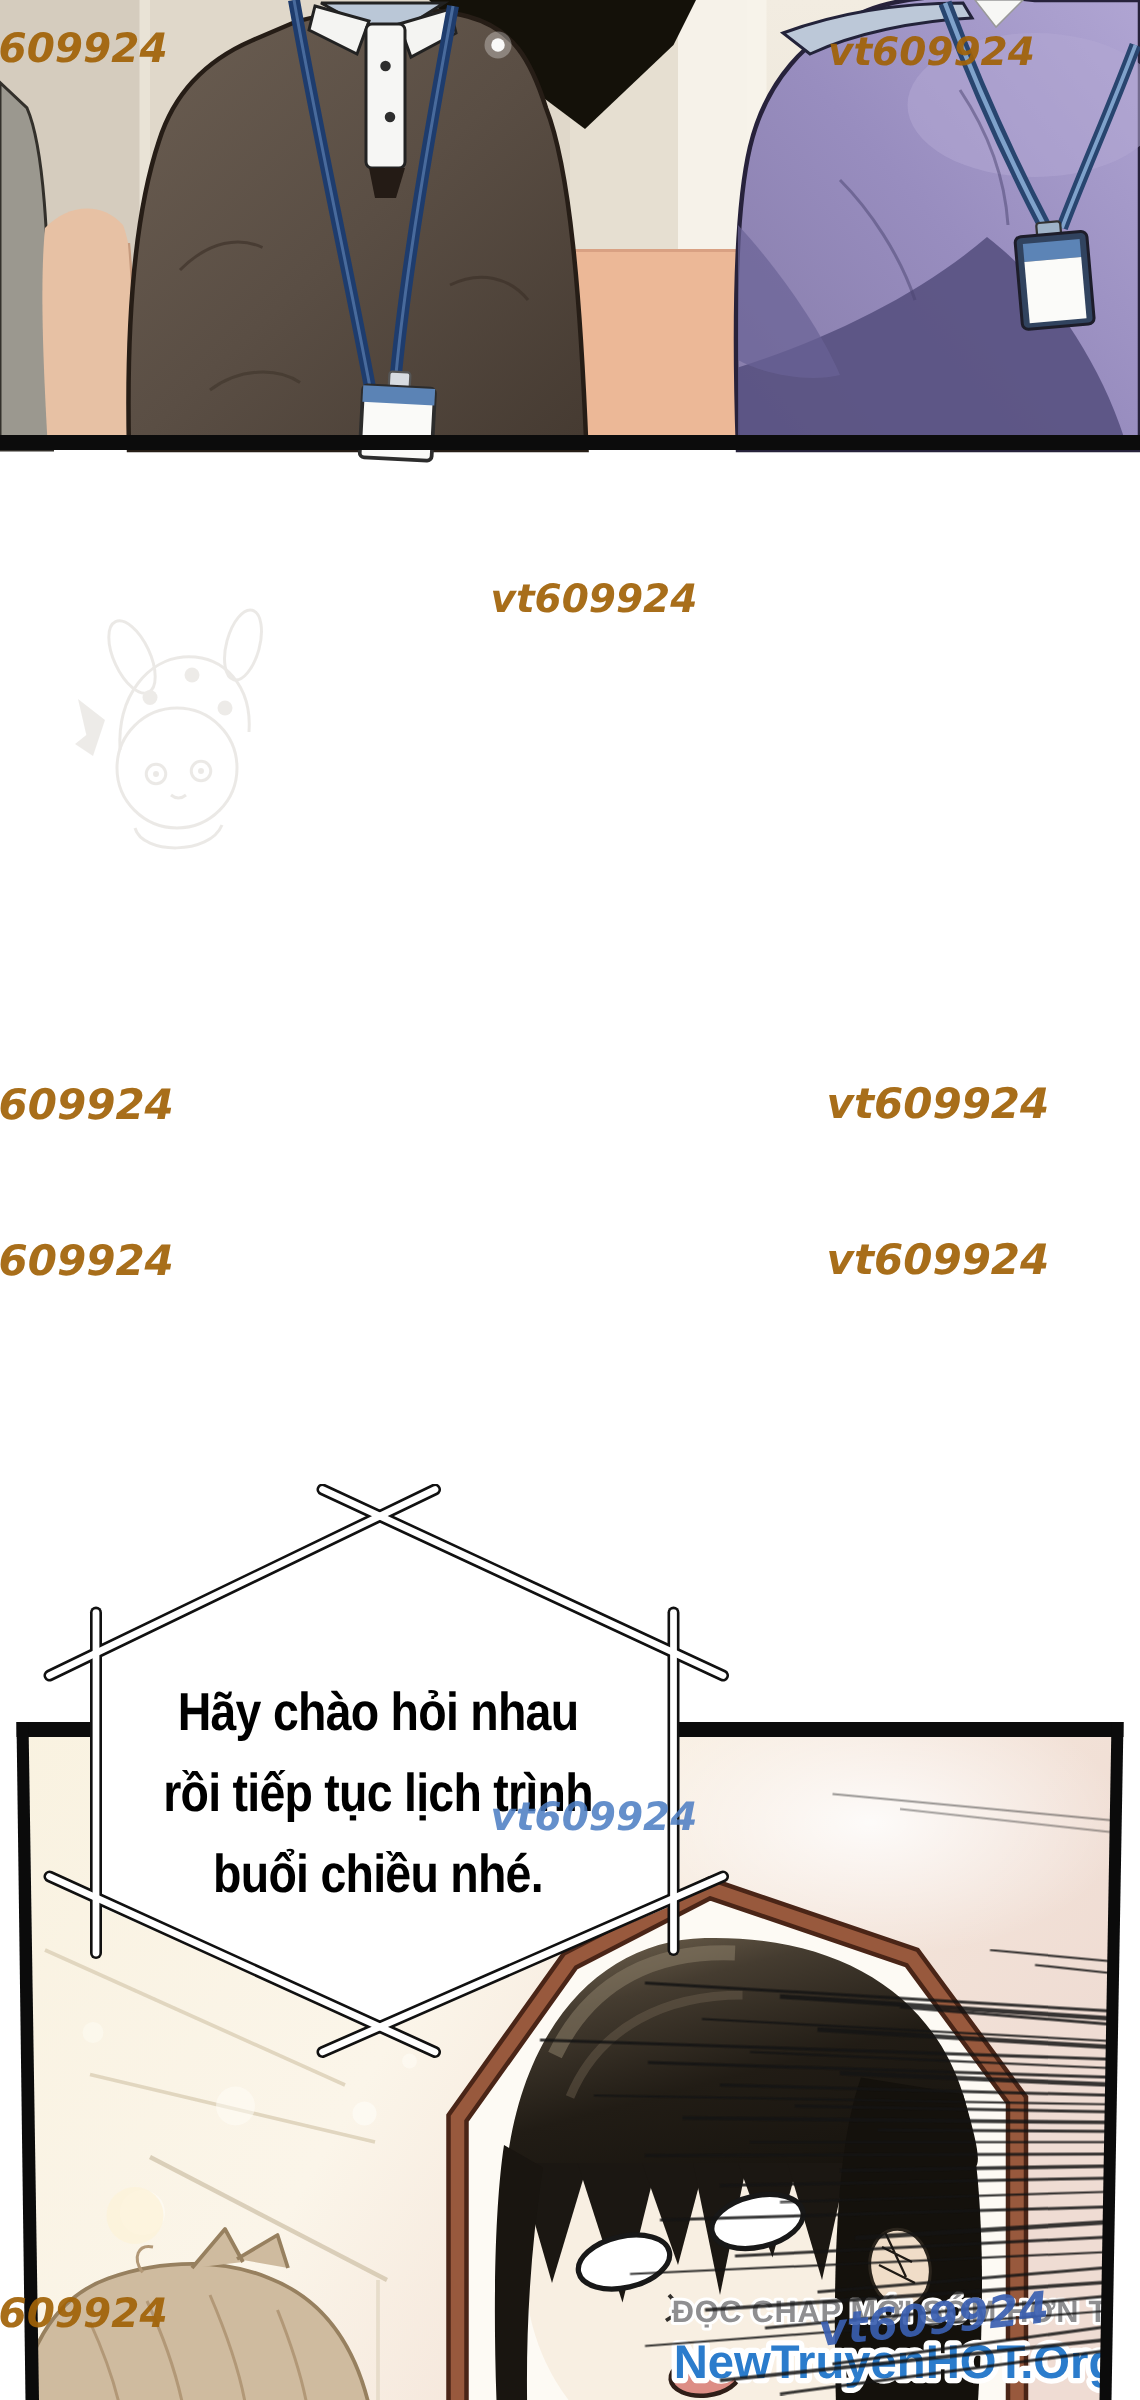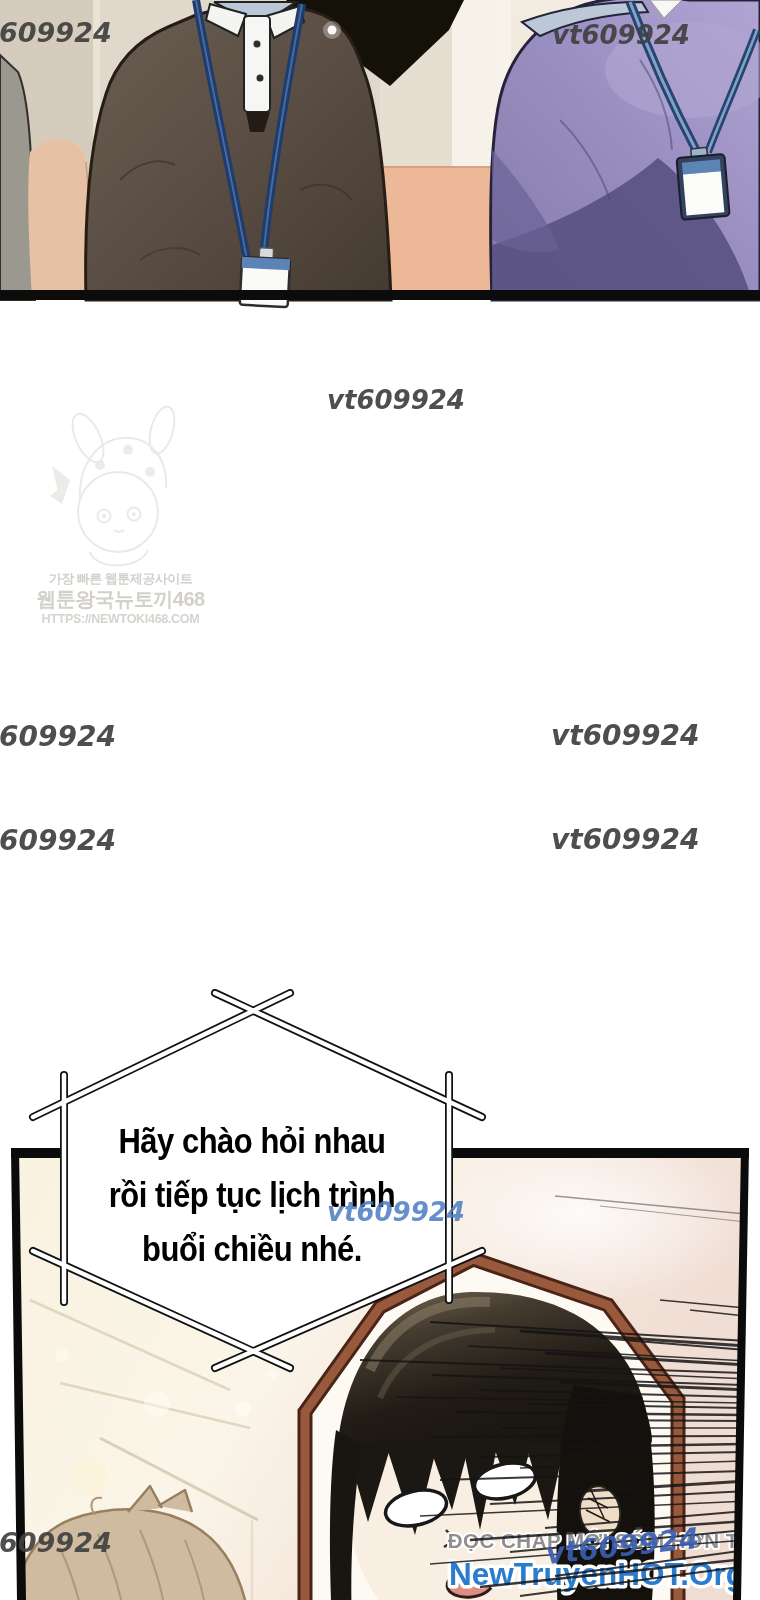--- a/index.html
+++ b/index.html
@@ -1,20 +1,20 @@
 <!DOCTYPE html>
 <html><head>
 <meta charset="utf-8">
 <style>
   html,body{margin:0;padding:0;background:#ffffff;}
   #page{position:relative;width:760px;height:1600px;overflow:hidden;background:#fff;
         font-family:"Liberation Sans","DejaVu Sans",sans-serif;}
   #art{position:absolute;left:0;top:0;width:760px;height:1600px;}
   .wm{position:absolute;font-family:"DejaVu Sans",sans-serif;font-style:italic;font-weight:600;
-      color:#404040;opacity:.92;white-space:nowrap;line-height:1;}
+      color:#a16207;opacity:.92;white-space:nowrap;line-height:1;}
   .wm-light{color:#4a7cc2;opacity:.85;}
   .wm-tl{left:-1px;top:19px;font-size:27px;}
   .wm-tr{left:552px;top:22px;font-size:26px;}
   .wm-mid{left:327px;top:387px;font-size:26px;}
   .wm-r1l{left:-1px;top:723px;font-size:28px;}
   .wm-r1r{left:551px;top:722px;font-size:28px;}
   .wm-r2l{left:-1px;top:827px;font-size:28px;}
   .wm-r2r{left:551px;top:826px;font-size:28px;}
   .wm-bub{left:327px;top:1199px;font-size:26px;}
   .wm-bl{left:-1px;top:1529px;font-size:27px;}
@@ -296,25 +296,20 @@
     </g>
   </g>
 </svg>
 
 <div id="bubble-text">
   <div>Hãy chào hỏi nhau</div>
   <div>rồi tiếp tục lịch trình</div>
   <div>buổi chiều nhé.</div>
 </div>
 
-<div id="sitelogo">
-  <div class="l1">가장 빠른 웹툰제공사이트</div>
-  <div class="l2">웹툰왕국뉴토끼468</div>
-  <div class="l3">HTTPS://NEWTOKI468.COM</div>
-</div>
 
 <div class="wm wm-tl">609924</div>
 <div class="wm wm-tr">vt609924</div>
 <div class="wm wm-mid">vt609924</div>
 <div class="wm wm-r1l">609924</div>
 <div class="wm wm-r1r">vt609924</div>
 <div class="wm wm-r2l">609924</div>
 <div class="wm wm-r2r">vt609924</div>
 <div class="wm wm-light wm-bub">vt609924</div>
 <div class="wm wm-bl">609924</div>

